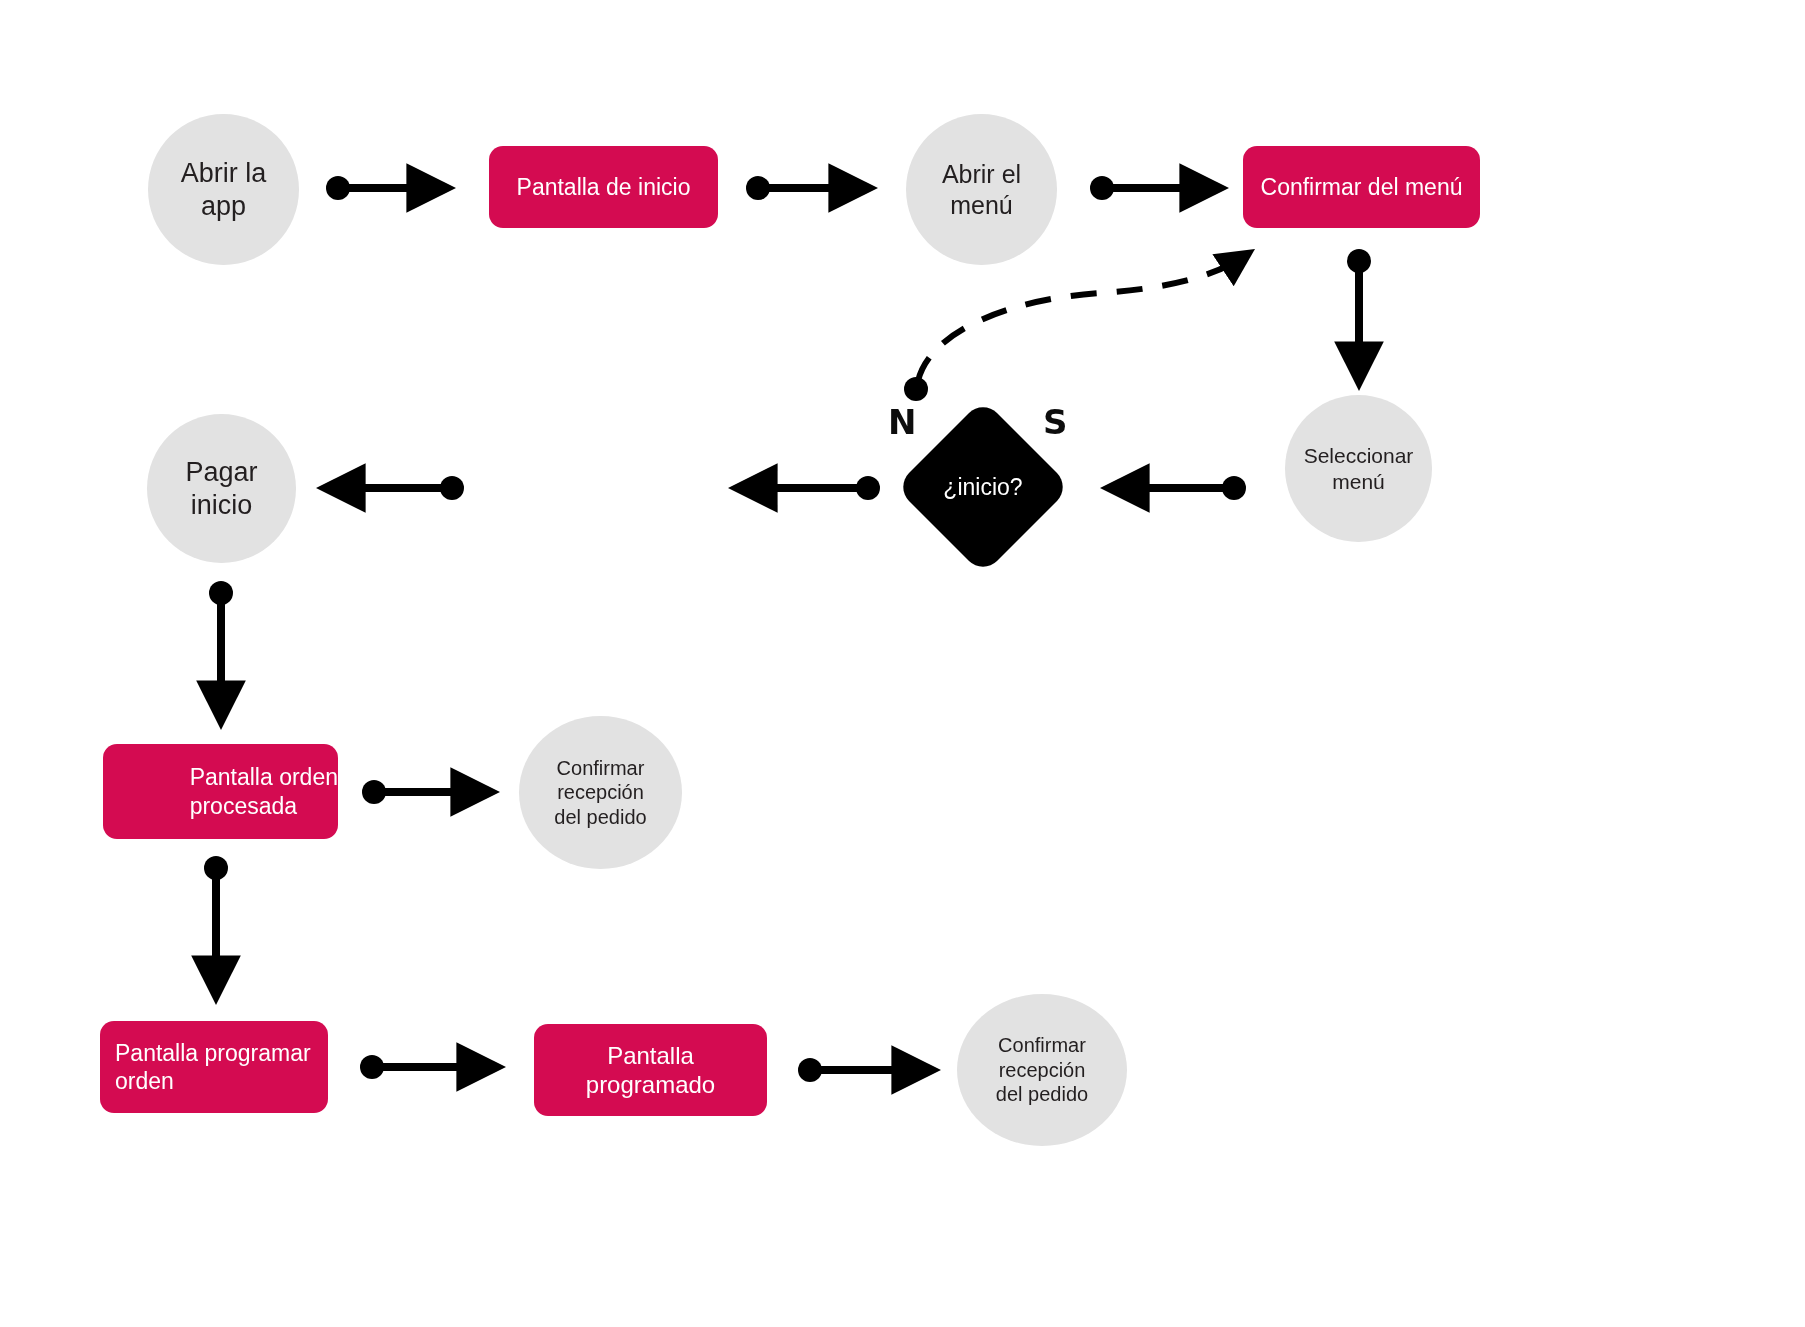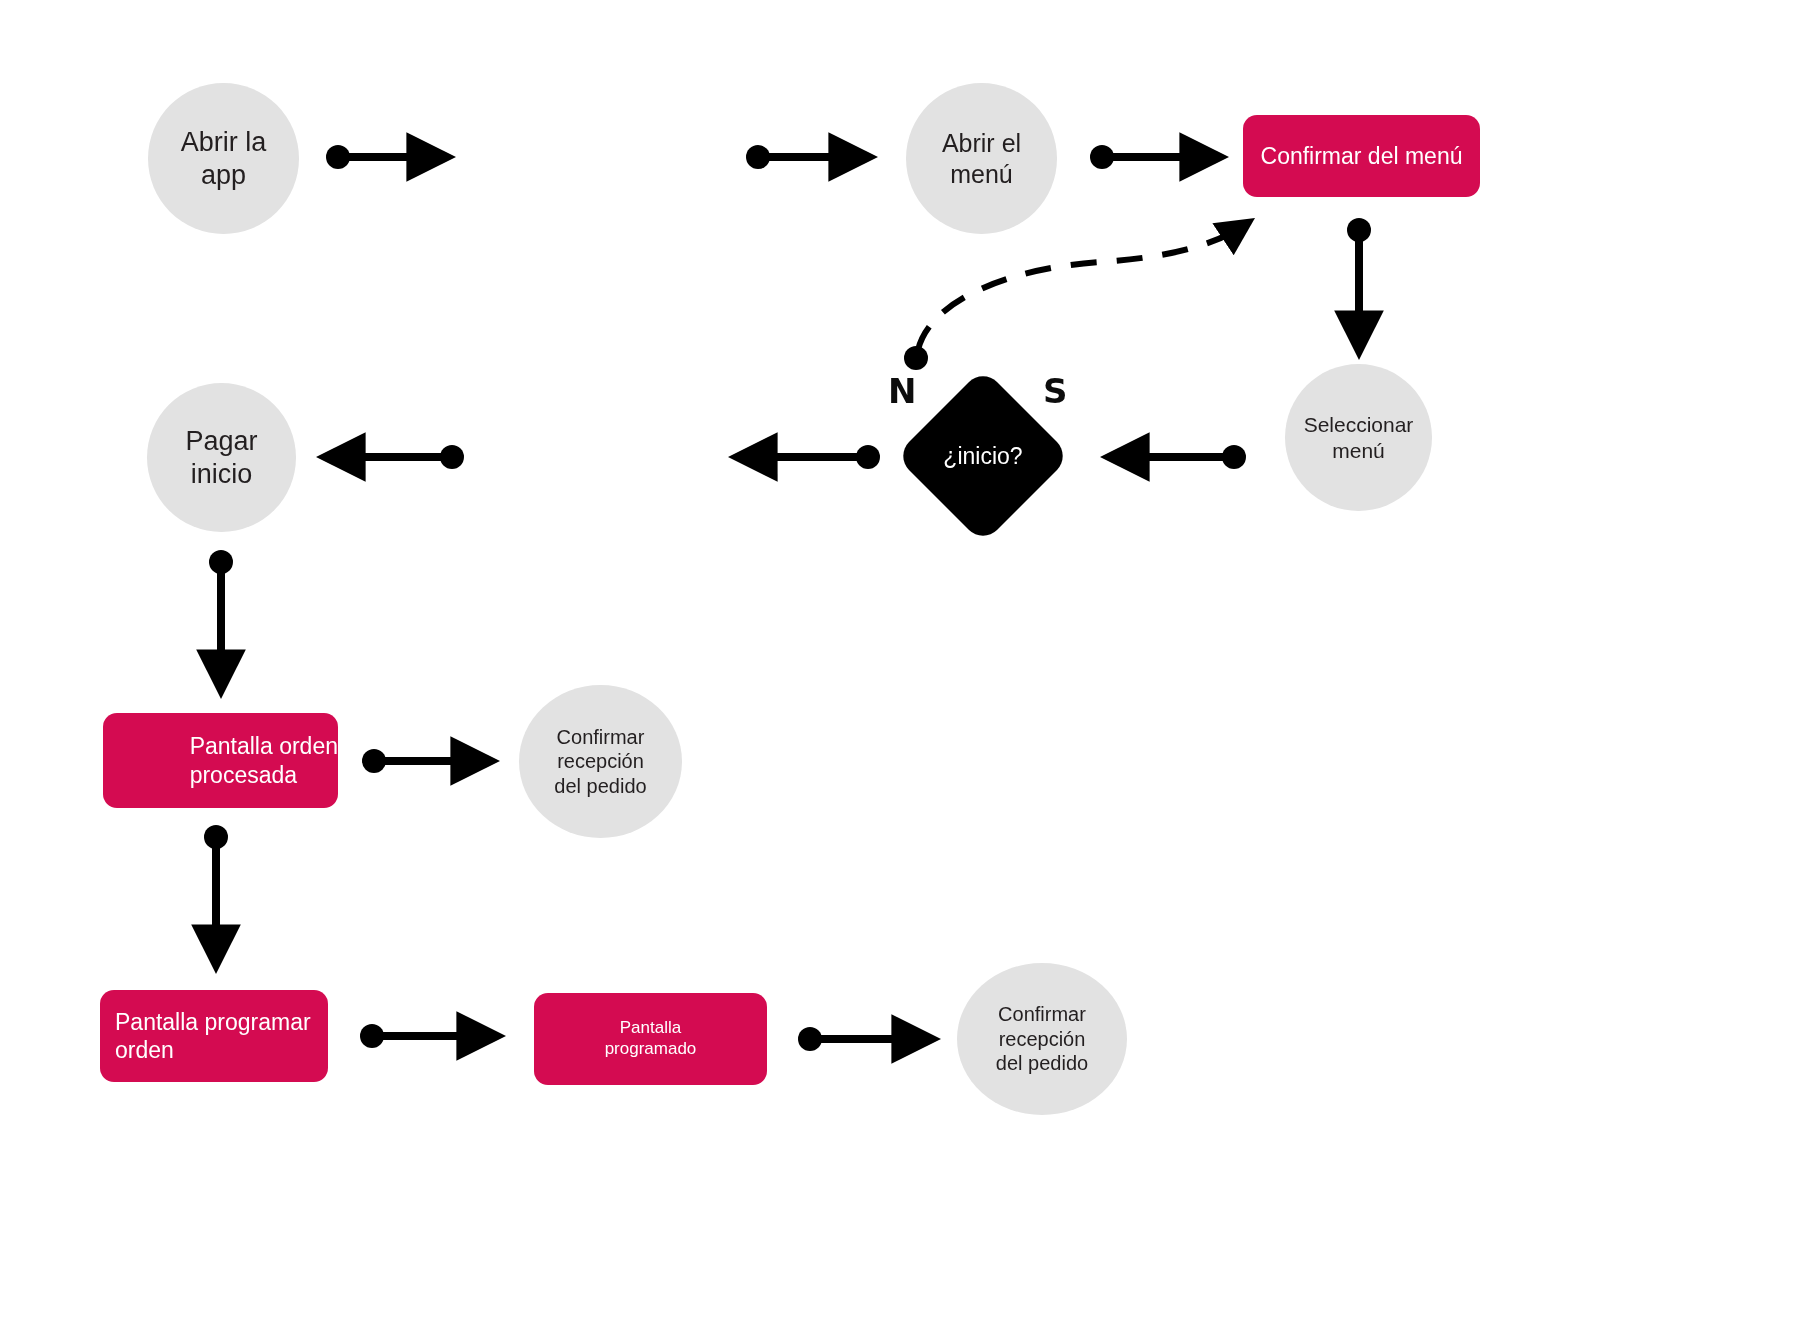--- a/index.html
+++ b/index.html
@@ -9,20 +9,21 @@
   }
   body {
     font-family: "Liberation Sans", sans-serif;
   }
   #canvas {
     position: relative;
     width: 1805px;
     height: 1184px;
     background: #ffffff;
     overflow: hidden;
+    margin-top: 31px;
   }
   .node {
     position: absolute;
     display: flex;
     align-items: center;
     justify-content: center;
     text-align: center;
     box-sizing: border-box;
     line-height: 1.22;
   }
@@ -157,20 +158,23 @@
       <circle cx="810" cy="1039" r="12" fill="#000000"></circle>
       <line x1="810" y1="1039" x2="925" y2="1039" stroke="#000000" stroke-width="8" marker-end="url(#arrowhead)"></line>
     </g>
   </svg>
 
   <div class="node circle" style="left:148px; top:83px; width:151px; height:151px; font-size:27px;">
     <span class="nodetext">Abrir la
 app</span>
   </div>
 
+  <div class="node rbox" style="left:489px; top:115px; width:229px; height:82px; font-size:23px;">
+    <span class="nodetext">Pantalla de inicio</span>
+  </div>
 
   <div class="node circle" style="left:906px; top:83px; width:151px; height:151px; font-size:25px;">
     <span class="nodetext">Abrir el
 menú</span>
   </div>
 
   <div class="node rbox" style="left:1243px; top:115px; width:237px; height:82px; font-size:23px;">
     <span class="nodetext">Confirmar del menú</span>
   </div>
 
@@ -204,21 +208,21 @@
     <span class="nodetext">Confirmar
 recepción
 del pedido</span>
   </div>
 
   <div class="node rbox" style="left:100px; top:990px; width:228px; height:92px; font-size:23px; justify-content:flex-start; padding-left:15px; text-align:left;">
     <span class="nodetext">Pantalla programar
 orden</span>
   </div>
 
-  <div class="node rbox" style="left:534px; top:993px; width:233px; height:92px; font-size:17px;justify-content:center;">
+  <div class="node rbox" style="left:534px; top:993px; width:233px; height:92px; font-size:24px;justify-content:center;">
     <span class="nodetext">Pantalla
 programado</span>
   </div>
 
   <div class="node circle" style="left:957px; top:963px; width:170px; height:152px; font-size:20px;">
     <span class="nodetext">Confirmar
 recepción
 del pedido</span>
   </div>
 

